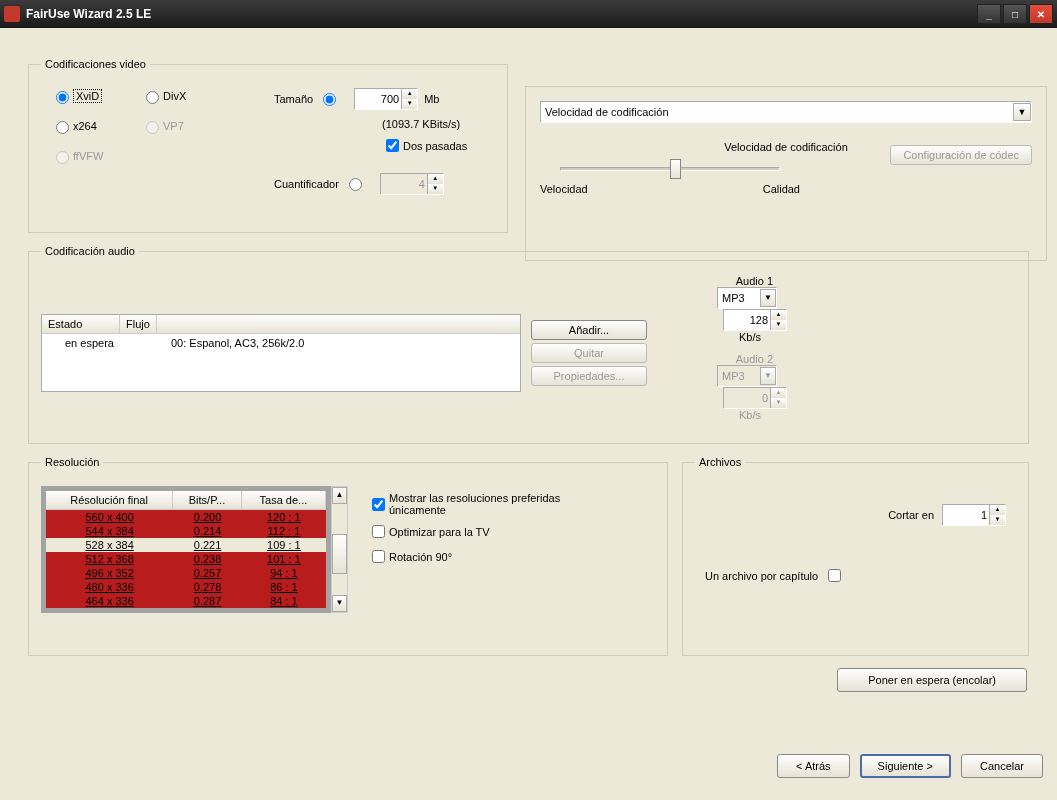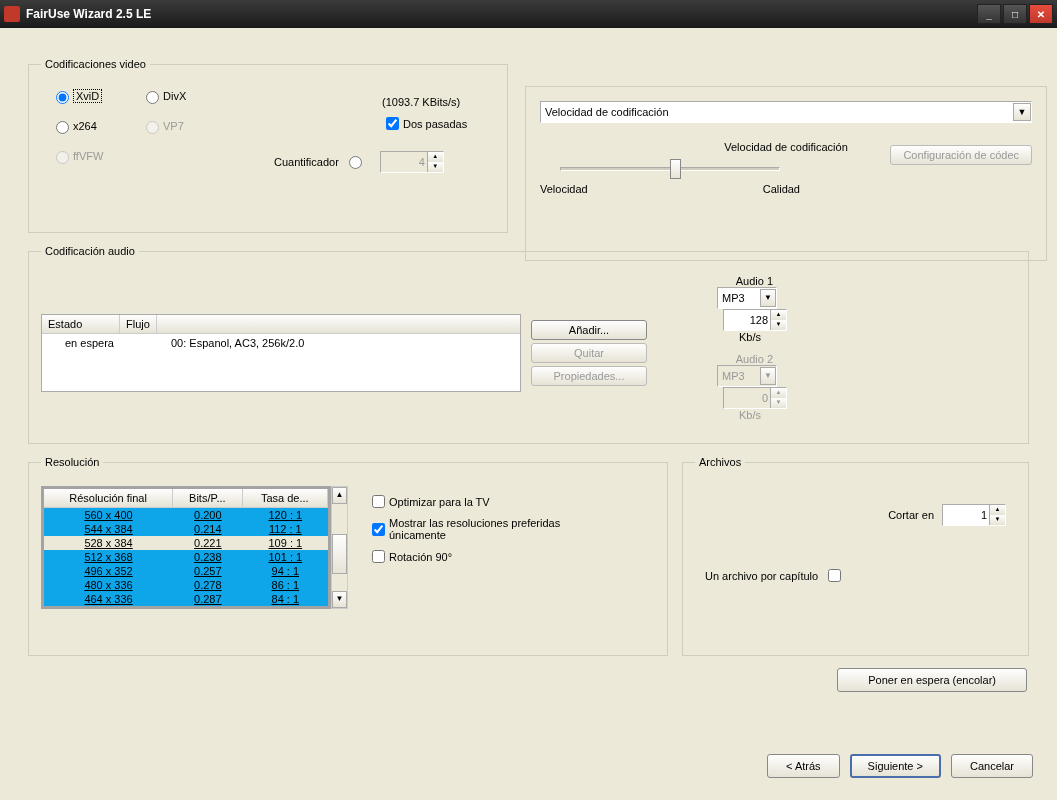--- a/index.html
+++ b/index.html
@@ -49,38 +49,38 @@
 .audio-btns .btn { width: 116px; text-align: center; }
 .audio-right { margin-left: 60px; }
 .audio-right .arow { display: flex; align-items: center; margin-bottom: 10px; flex-direction: column; }
 .audio-right .arow span.lbl2 { width: 60px; text-align: right; margin-right: 8px; }
 .audio-right .arow.disabled { color: #999; }
 .mini-drop { display: inline-flex; border: 1px inset #fff; background: #fff; height: 22px; align-items: center; padding-left: 4px; width: 60px; }
 .mini-drop .arrow { width: 16px; height: 18px; background: linear-gradient(#fefefe,#e6e3d5); border: 1px solid #aaa; text-align: center; font-size: 8px; line-height: 16px; margin-left: auto; }
 .mini-drop.disabled { background: #ece9d8; }
 .lower { display: flex; gap: 14px; }
 .res-table-wrap { display: flex; }
-.res-table { border: 3px solid #a3a3a3; background: #0ea5e9; width: 290px; }
+.res-table { border: 5px solid #a3a3a3; background: #b91c1c; width: 290px; }
 .res-table .hdr { display: flex; background: linear-gradient(#fefefe,#e6e3d5); border-bottom: 1px solid #ccc; }
 .res-table .hdr div { padding: 3px 4px; border-right: 1px solid #ccc; text-align: center; }
 .res-table .rr { display: flex; padding: 1px 0; text-decoration: underline; }
 .res-table .rr.sel { background: #ece9d8; }
 .res-table .rr div { text-align: center; }
 .rc1 { width: 130px; }
 .rc2 { width: 70px; }
 .rc3 { width: 86px; }
 .scrollbar { width: 17px; background: #ece9d8; border: 1px solid #ccc; display: flex; flex-direction: column; }
 .scrollbar .sbb { height: 17px; background: linear-gradient(#fefefe,#e6e3d5); border: 1px solid #aaa; font-size: 8px; text-align: center; line-height: 14px; }
 .scrollbar .strack { flex: 1; background: #ece9d8; position: relative; }
 .scrollbar .sthumb { position: absolute; top: 30px; left: 0; right: 0; height: 40px; background: linear-gradient(#fefefe,#e6e3d5); border: 1px solid #aaa; }
 .res-checks { margin-left: 20px; }
 .res-checks .chk { margin-bottom: 6px; }
 .archivos .arow { display: flex; align-items: center; justify-content: flex-end; margin: 18px 10px 40px 10px; }
 .archivos .arow2 { display: flex; align-items: center; margin: 0 10px; }
-.bottom-btns { position: absolute; bottom: 22px; right: 24px; display: flex; gap: 10px; }
+.bottom-btns { position: absolute; bottom: 22px; right: 14px; display: flex; gap: 10px; }
 .bottom-btns .btn { padding: 5px 18px; }
 .btn.primary { border: 2px solid #4a6ea9; padding: 4px 16px; text-align: center; }
 .queue-btn { position: absolute; right: 30px; top: 640px; }
 .queue-btn .btn { padding: 5px 30px; }
 </style>
 </head>
 <body>
 
 <div class="window">
   <div class="titlebar">
@@ -119,20 +119,32 @@
               </label>
           </div>
           <div class="radio-row">
             <label class="radio-item disabled">
                 <input type="radio" disabled="" style="">
                 <span>ffVFW</span>
               </label>
           </div>
         </div>
         <div class="size-block">
+          <div class="row">
+            <span class="lbl">Tamaño</span>
+            <input type="radio" checked="" style="margin: 0px 18px 0px 4px;">
+            <div class="spin">
+              <input value="700" style="">
+              <div class="btns">
+                  <div class="sb">▲</div>
+                  <div class="sb">▼</div>
+                </div>
+            </div>
+            <span style="margin-left:6px;">Mb</span>
+          </div>
           <div style="margin:8px 0 0 108px;">(1093.7 KBits/s)</div>
           <label class="chk" style="margin-left:108px;">
               <input type="checkbox" checked="" style="">
               <span>Dos pasadas</span>
             </label>
           <div class="row" style="margin-top:18px;">
             <span class="lbl">Cuantificador</span>
             <input type="radio" style="margin: 0px 18px 0px 4px;">
             <div class="spin disabled">
               <input disabled="" value="4" style="">
@@ -275,26 +287,26 @@
             <div class="scrollbar">
               <div class="sbb">▲</div>
                 <div class="strack">
                   <div class="sthumb"></div>
                 </div>
                 <div class="sbb">▼</div>
             </div>
           </div>
           <div class="res-checks">
             <label class="chk">
+                <input type="checkbox" checked="" style="">
+                <span style="width:200px;">Mostrar las resoluciones preferidas únicamente</span>
+              </label>
+            <label class="chk">
                 <input type="checkbox" style="">
                 <span>Optimizar para la TV</span>
-              </label>
-            <label class="chk">
-                <input type="checkbox" checked="" style="">
-                <span style="width:200px;">Mostrar las resoluciones preferidas únicamente</span>
               </label>
             <label class="chk">
                 <input type="checkbox" style="">
                 <span>Rotación 90°</span>
               </label>
           </div>
         </div>
       </fieldset>
 
       <fieldset class="archivos" style="flex:1; height:200px;">

